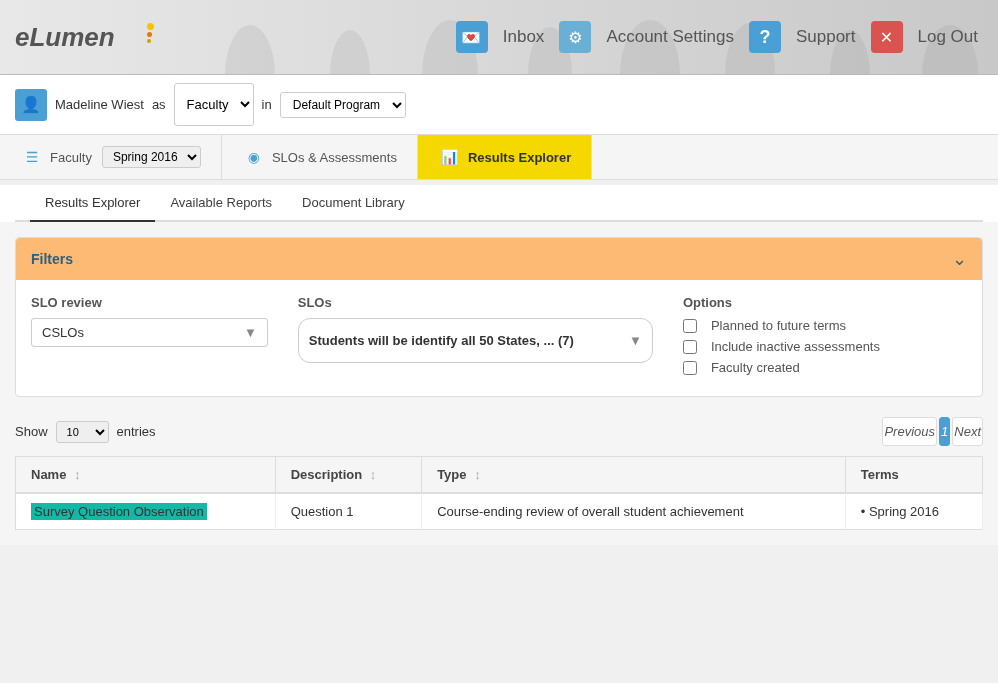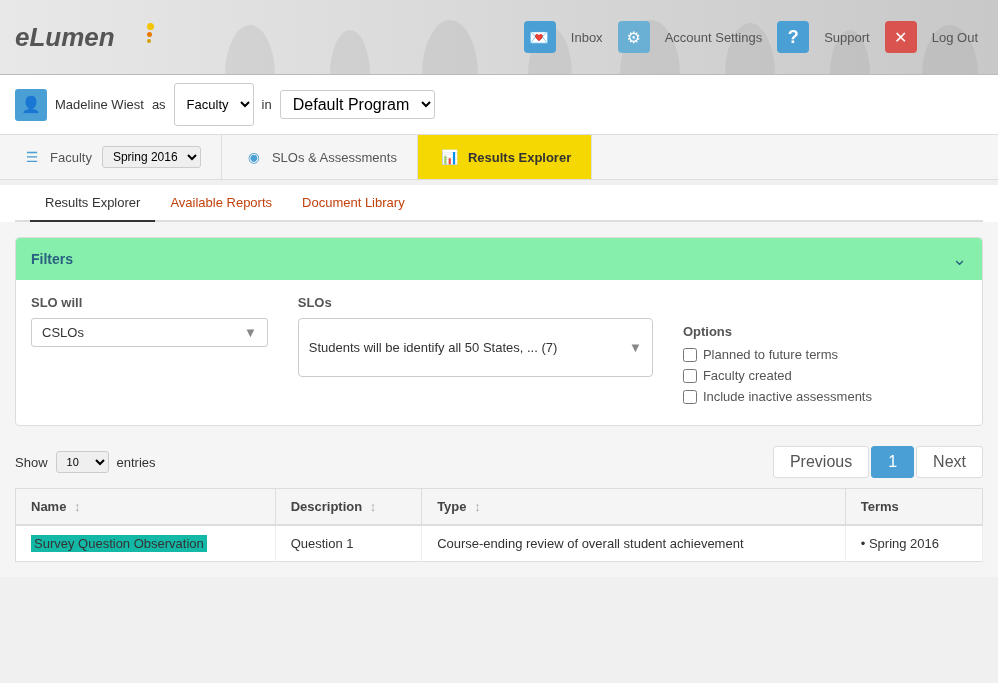--- a/index.html
+++ b/index.html
@@ -36,21 +36,21 @@
     }
     .header-btn {
       display: flex;
       align-items: center;
       gap: 4px;
       padding: 6px 10px;
       border: none;
       background: transparent;
       cursor: pointer;
       color: #555;
-      font-size: 13px;
+      font-size: 17px;
     }
     .header-icon {
       width: 32px;
       height: 32px;
       border-radius: 4px;
       display: flex;
       align-items: center;
       justify-content: center;
       font-size: 16px;
     }
@@ -113,21 +113,21 @@
       background: white;
       display: flex;
       gap: 0;
       padding: 0 15px;
       border-bottom: 2px solid #ddd;
       margin-top: 5px;
     }
     .sub-tab {
       padding: 10px 15px;
       cursor: pointer;
-      color: #c2410c;
+      color: #404040;
       font-size: 13px;
       border-bottom: 2px solid transparent;
       margin-bottom: -2px;
     }
     .sub-tab.active {
       color: #333;
       border-bottom: 2px solid #333;
       font-weight: normal;
     }
 
@@ -138,21 +138,21 @@
     }
 
     
     .filters-panel {
       background: white;
       border: 1px solid #ddd;
       border-radius: 4px;
       margin-bottom: 20px;
     }
     .filters-header {
-      background: #86efac;
+      background: #fdba74;
       padding: 10px 15px;
       display: flex;
       justify-content: space-between;
       align-items: center;
       border-radius: 4px 4px 0 0;
     }
     .filters-header-title {
       font-size: 14px;
       font-weight: bold;
       color: #2a6080;
@@ -182,26 +182,25 @@
       justify-content: space-between;
       align-items: center;
       cursor: pointer;
     }
     .options-group { flex: 1.2; }
     .options-group label {
       display: block;
       font-weight: bold;
       margin-bottom: 8px;
       color: #555;
-      margin-top: 29px;
     }
     .checkbox-item {
       display: flex;
       align-items: center;
-      gap: 6px;
+      gap: 14px;
       margin-bottom: 6px;
       font-size: 13px;
       color: #555;
     }
     .checkbox-item input[type=checkbox] {
       width: 14px; height: 14px;
       border: 1px solid #aaa;
     }
 
     
@@ -220,27 +219,28 @@
     .show-entries select {
       border: 1px solid #ccc; border-radius: 3px;
       padding: 3px 6px; font-size: 11px;
     }
     .pagination {
       display: flex;
       align-items: center;
       gap: 2px;
     }
     .page-btn {
-      padding: 6px 16px;
+      padding: 6px 1px;
       border: 1px solid #ddd;
       background: white;
       cursor: pointer;
-      font-size: 16px;
+      font-size: 13px;
       color: #555;
       border-radius: 3px;
+      font-style: italic;
     }
     .page-btn.active {
       background: #4a9fd4;
       color: white;
       border-color: #4a9fd4;
     }
 
     
     .data-table {
       width: 100%;
@@ -316,21 +316,21 @@
 </div>
 
 <div class="user-bar">
   <div class="user-avatar">👤</div>
   <span>Madeline Wiest</span>
   <span>as</span>
   <select style="border:1px solid #ccc;border-radius:3px;padding:12px 8px;font-size:13px;">
     <option>Faculty</option>
   </select>
   <span>in</span>
-  <select style="border:1px solid #ccc;border-radius:3px;padding:4px 8px;font-size:16px;">
+  <select style="border:1px solid #ccc;border-radius:3px;padding:4px 8px;font-size:12px;">
     <option>Default Program</option>
   </select>
 </div>
 
 <div class="nav-tabs-bar">
   <div class="nav-tab">
     <span class="nav-tab-icon blue">☰</span>
     <span>Faculty</span>
     <select style="border:1px solid #ccc;border-radius:3px;padding:2px 6px;font-size:12px;margin-left:4px;">
       <option>Spring 2016</option>
@@ -357,48 +357,48 @@
 <div class="main-content">
 
   <div class="filters-panel">
     <div class="filters-header">
       <span class="filters-header-title">Filters</span>
       <span class="filters-chevron">⌄</span>
     </div>
     <div class="filters-body">
 
       <div class="filter-group">
-        <label>SLO will</label>
+        <label>SLO review</label>
         <div class="filter-select" style="border:1px solid #ccc;border-radius:3px;padding:6px 10px;display:flex;justify-content:space-between;align-items:center;">
           <span>CSLOs</span>
           <span style="color:#888;">▼</span>
         </div>
       </div>
 
       <div class="filter-group" style="flex:1.5;">
         <label>SLOs</label>
-        <div class="filter-select" style="border:1px solid #ccc;border-radius:4px;padding:21px 10px;display:flex;justify-content:space-between;align-items:center;">
+        <div class="filter-select" style="border:1px solid #ccc;border-radius:12px;padding:14px 10px;display:flex;justify-content:space-between;align-items:center;font-weight:bold;">
           <span>Students will be identify all 50 States, ... (7)</span>
           <span style="color:#888;">▼</span>
         </div>
       </div>
 
       <div class="options-group">
         <label>Options</label>
         <div class="checkbox-item">
           <input type="checkbox" style="">
           <span>Planned to future terms</span>
         </div>
         <div class="checkbox-item">
           <input type="checkbox" style="">
-          <span>Faculty created</span>
+          <span>Include inactive assessments</span>
         </div>
         <div class="checkbox-item">
           <input type="checkbox" style="">
-          <span>Include inactive assessments</span>
+          <span>Faculty created</span>
         </div>
       </div>
 
     </div>
   </div>
 
   <div class="table-controls">
     <div class="show-entries">
       <span>Show</span>
       <select>

